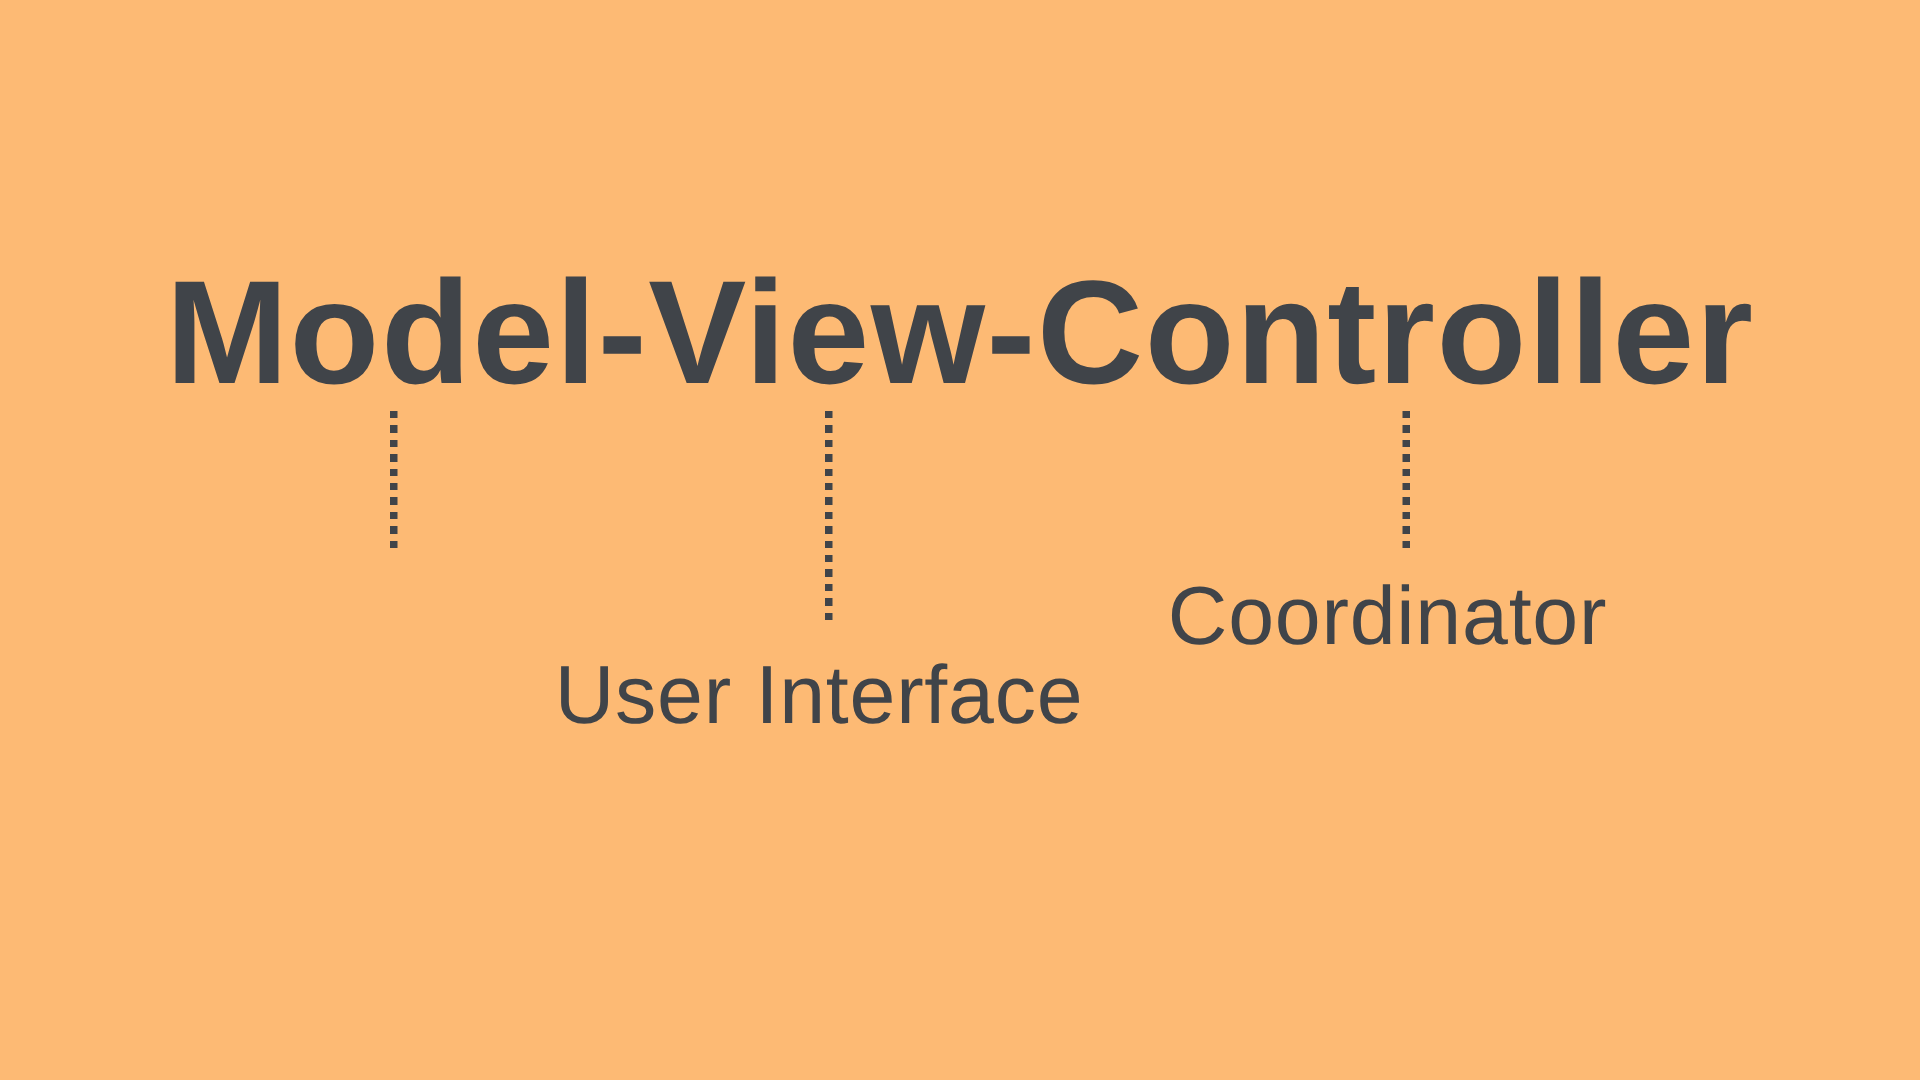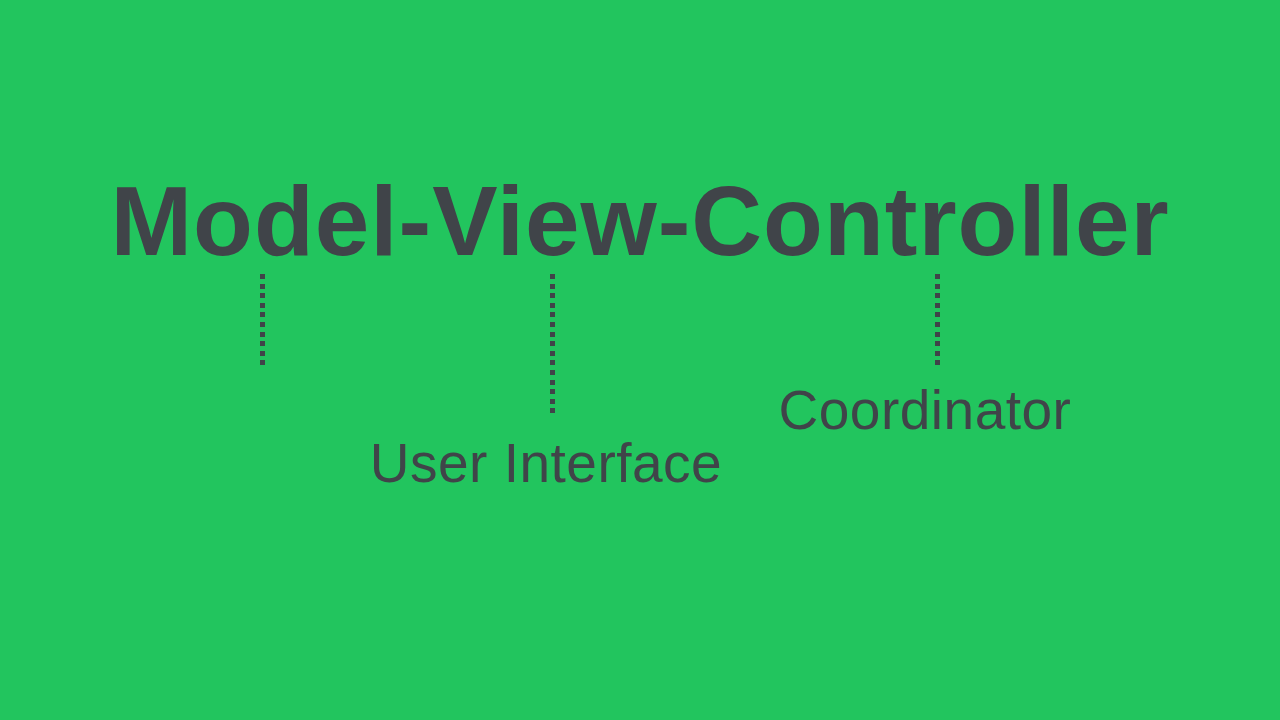--- a/index.html
+++ b/index.html
@@ -4,21 +4,21 @@
 <style>
   html, body {
     margin: 0;
     padding: 0;
     background: #ffffff;
   }
   .stage {
     position: relative;
     width: 1280px;
     height: 720px;
-    background: #22c55e;
+    background: #fdba74;
     overflow: hidden;
     font-family: "Liberation Sans", sans-serif;
     color: #404449;
   }
   .title {
     position: absolute;
     top: 172px;
     left: 0;
     width: 1280px;
     margin: 0;

